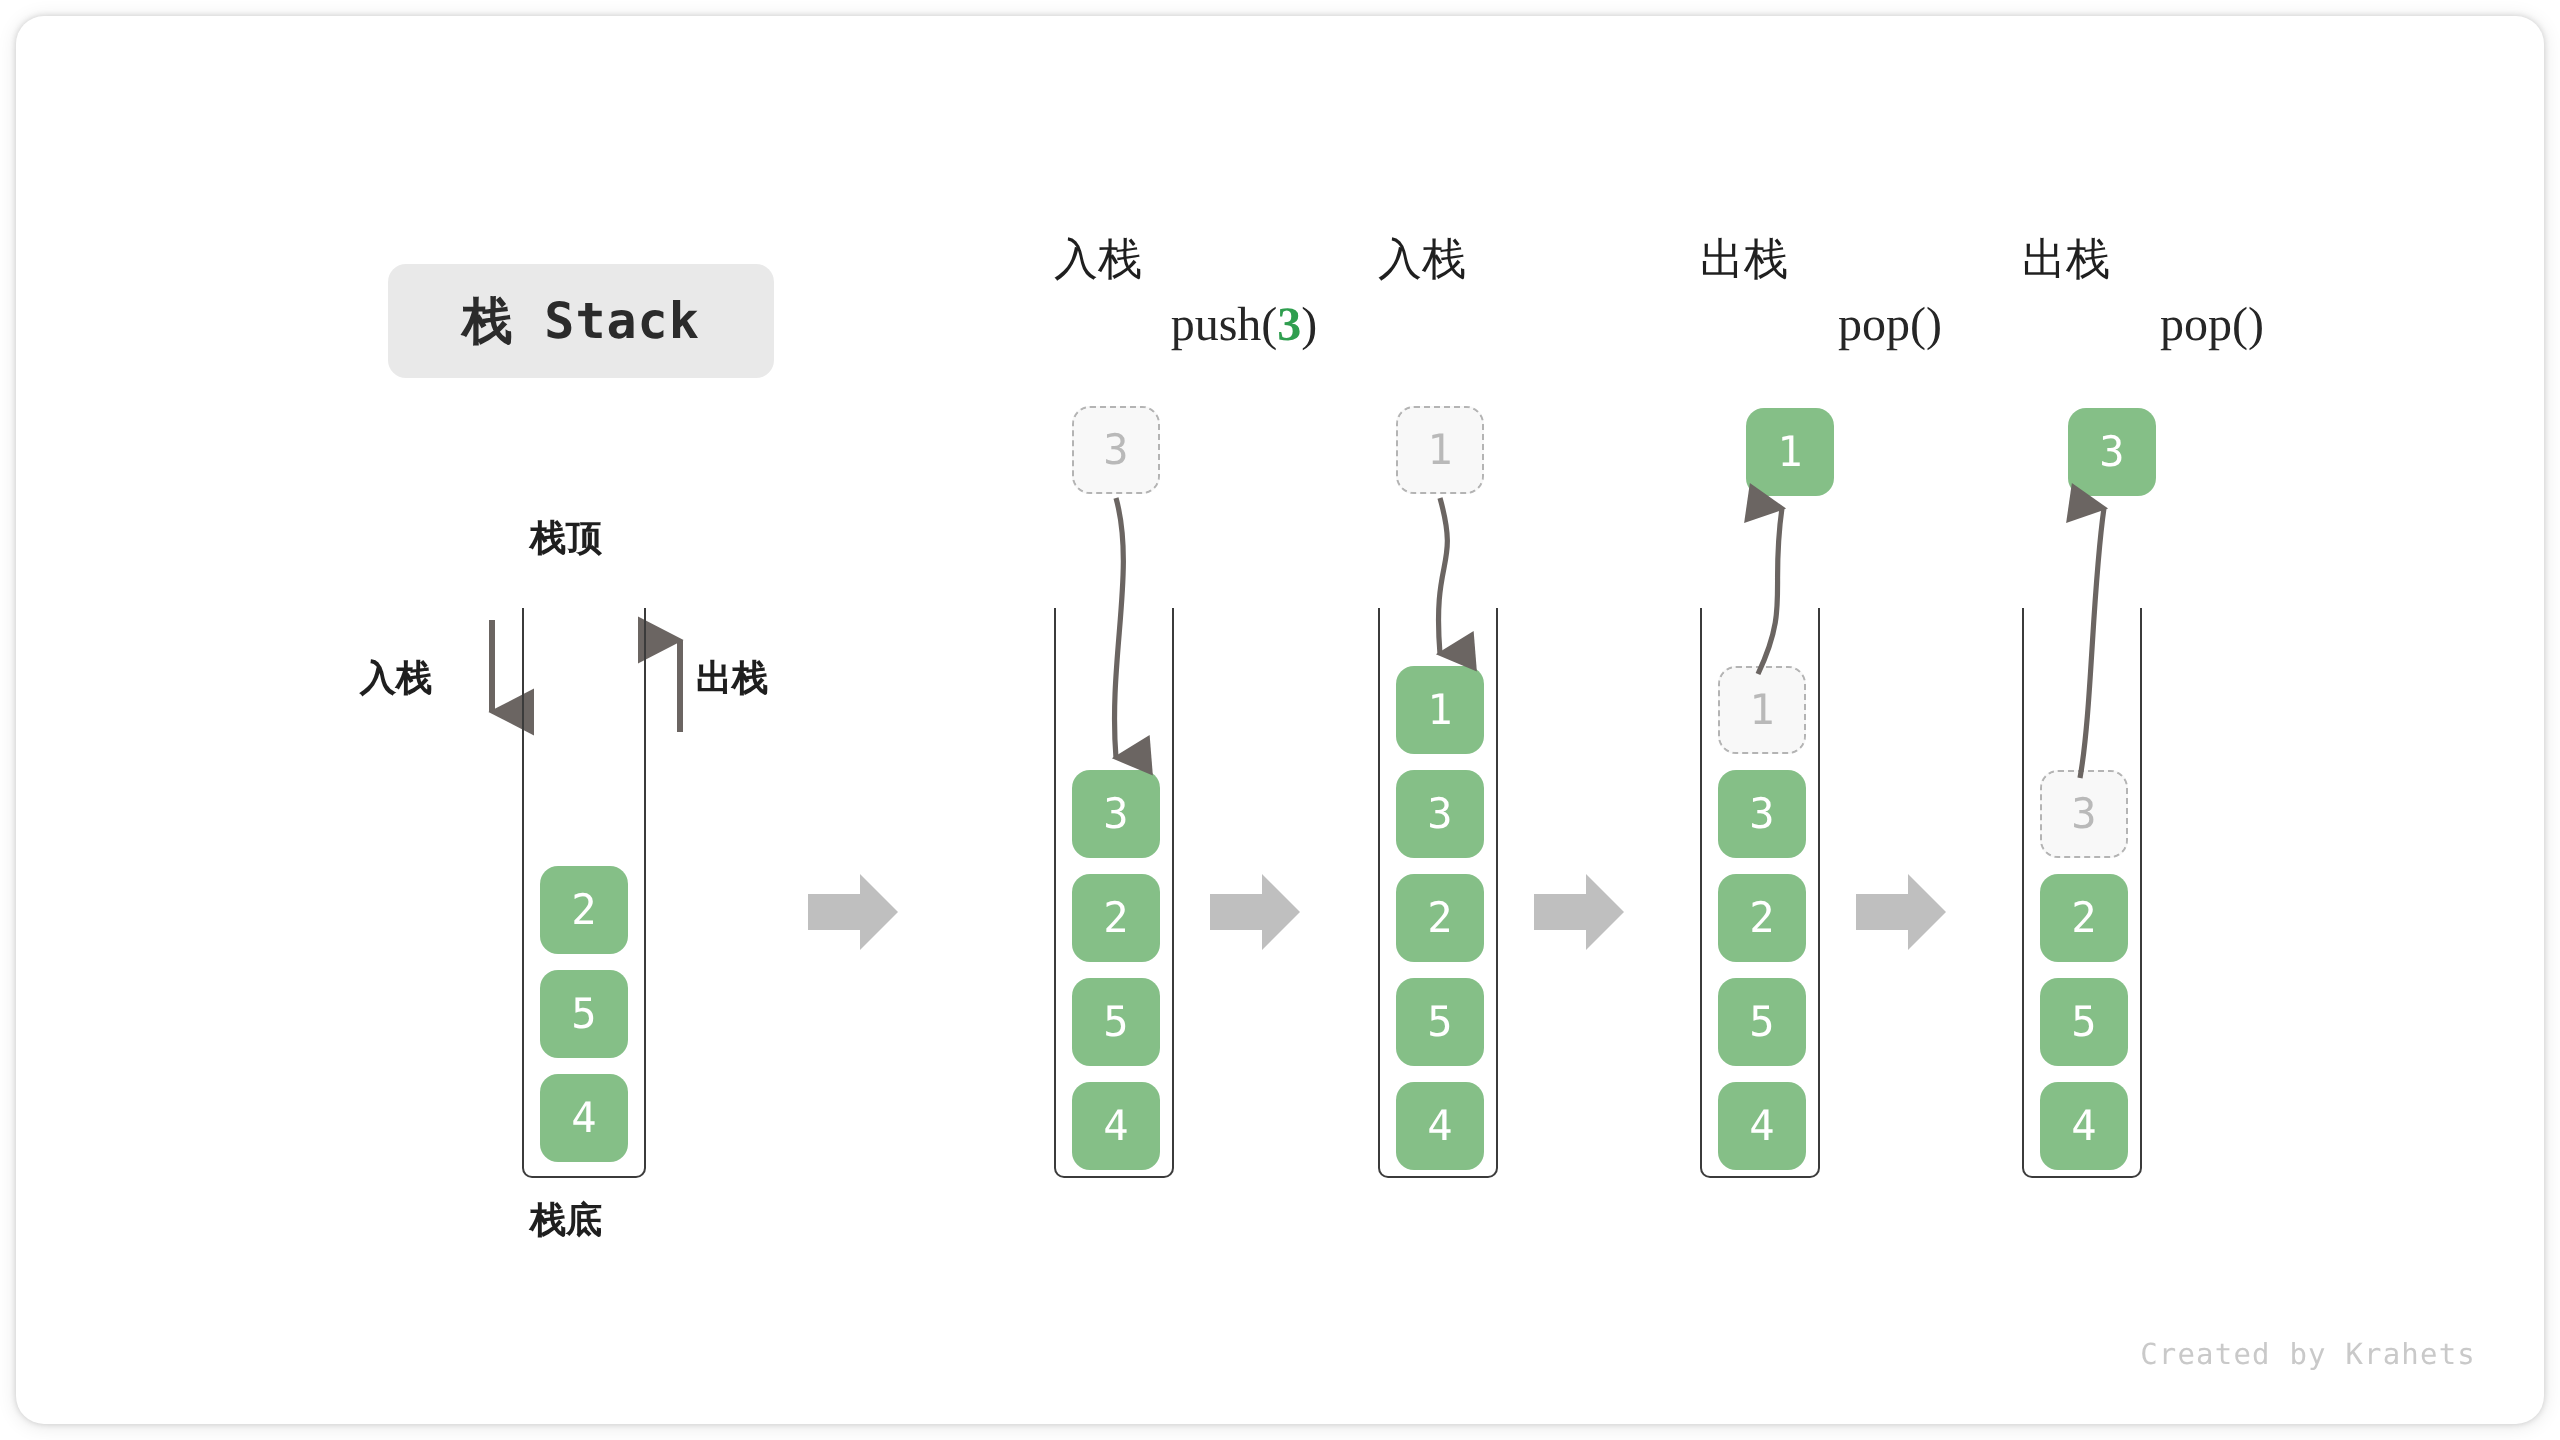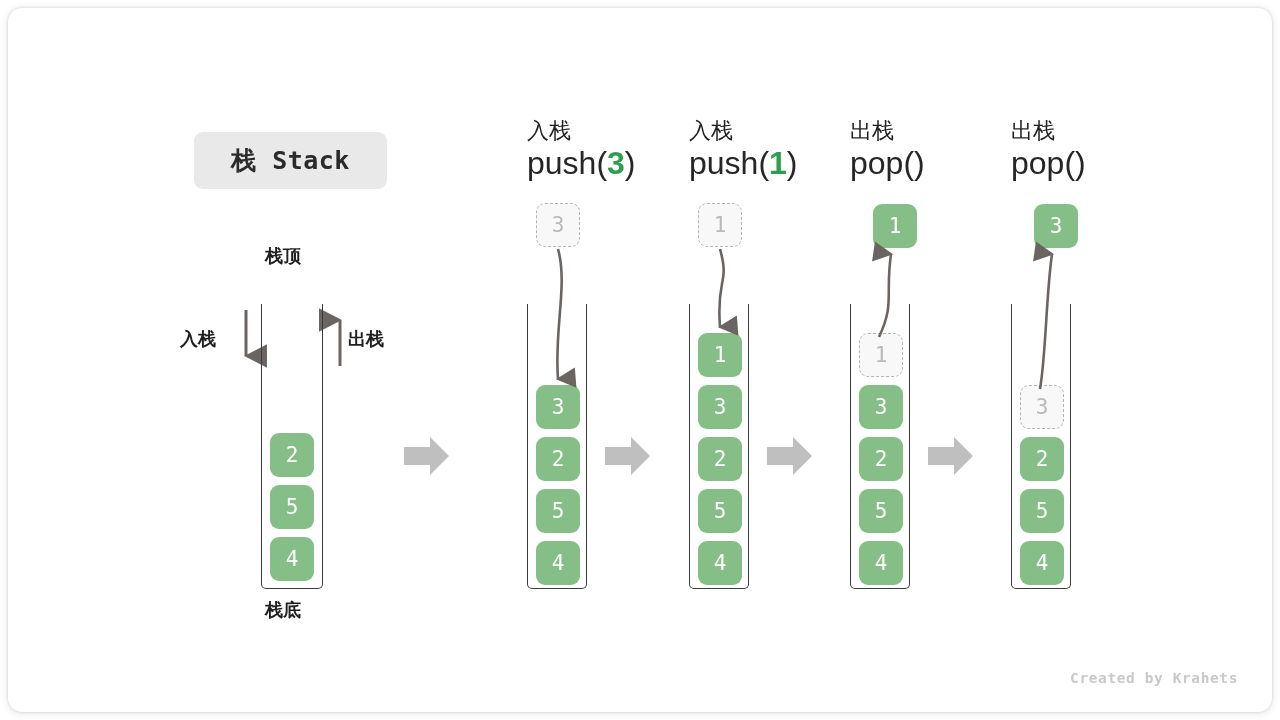--- a/index.html
+++ b/index.html
@@ -29,22 +29,22 @@
     font-size:18px;font-weight:bold;color:#1f1f1f;white-space:nowrap;
   }
 
   
   .col-head{width:190px;}
   .col-head .cn{
     font-size:22px;color:#1f1f1f;line-height:30px;
     font-family:"DejaVu Sans","Liberation Sans",sans-serif;
   }
   .col-head .code{
-    font-family:Liberation Sans, sans-serif;
-    font-size:32px;color:#262626;line-height:34px;white-space:pre;
+    font-family:Liberation Serif, serif;
+    font-size:24px;color:#262626;line-height:34px;white-space:pre;text-align:center;
   }
   .col-head .code .arg{color:#2f9e4f;font-weight:bold;}
 
   
   .tube{
     border-left:1.6px solid #3b3b3b;
     border-right:1.6px solid #3b3b3b;
     border-bottom:1.6px solid #3b3b3b;
     border-top:none;
     border-bottom-left-radius:5px;border-bottom-right-radius:5px;
@@ -66,32 +66,32 @@
     border:1.6px dashed #b4b4b4;
   }
 
   
   .conn{width:46px;height:40px;}
 
   
   #credit{
     right:34px;bottom:26px;
     font-family:"DejaVu Sans Mono","Liberation Mono",monospace;
-    font-size:14.5px;color:#c9c9c9;letter-spacing:.6px;white-space:nowrap;font-weight:bold;
+    font-size:14.5px;color:#c9c9c9;letter-spacing:.6px;white-space:nowrap;
   }
   svg{overflow:visible;}
 </style>
 </head>
 <body>
 
 <div id="card" class="abs">
 
   <div id="title-badge" class="abs">栈 Stack</div>
 
-  <div class="abs cn-label" style="left:257px;top:236px;">栈顶</div>
+  <div class="abs cn-label" style="left:257px;top:249px;">栈顶</div>
   <div class="abs cn-label" style="left:257px;top:590px;">栈底</div>
 
   <div class="abs cn-label" style="left:172px;top:319px;">入栈</div>
   <div class="abs cn-label" style="left:340px;top:319px;">出栈</div>
 
   <svg class="abs" style="left:226px;top:300px;" width="24" height="62">
     <defs>
       <marker id="mk-dn" markerWidth="9" markerHeight="9" refX="4.5" refY="7.6" orient="auto">
         <path d="M0.6,0.6 L4.5,8.2 L8.4,0.6 Z" fill="#6b6562"></path>
       </marker>
@@ -136,21 +136,20 @@
             <path d="M0.6,0.6 L4.5,8.2 L8.4,0.6 Z" fill="#6b6562"></path>
           </marker>
         </defs>
         <path fill="none" stroke="#6b6562" stroke-width="2.6" marker-end="url(#mk-c0)" d="M71,51 C81,87 67,131 71,181"></path>
       </svg>
       <svg class="abs conn" style="left: 597px; top: 428px;">
         <path d="M0,11 L26,11 L26,1 L45,20 L26,39 L26,29 L0,29 Z" fill="#bfbfbf"></path>
       </svg>
       <div class="abs col-head" style="left: 681px; top: 108px;">
         <div class="cn">入栈</div>
-        <div class="code"><span>push(</span><span class="arg">1</span><span>)</span></div>
       </div>
       <div class="abs tube" style="left: 681px; top: 296px; width: 60px; height: 285px;"></div>
       <div class="box abs" style="left: 690px; top: 325px;">1</div>
       <div class="box abs" style="left: 690px; top: 377px;">3</div>
       <div class="box abs" style="left: 690px; top: 429px;">2</div>
       <div class="box abs" style="left: 690px; top: 481px;">5</div>
       <div class="box abs" style="left: 690px; top: 533px;">4</div>
       <div class="box ghost abs" style="left: 690px; top: 195px;">1</div>
       <svg class="abs" width="200" height="250" style="left: 641px; top: 190px;">
         <defs>

